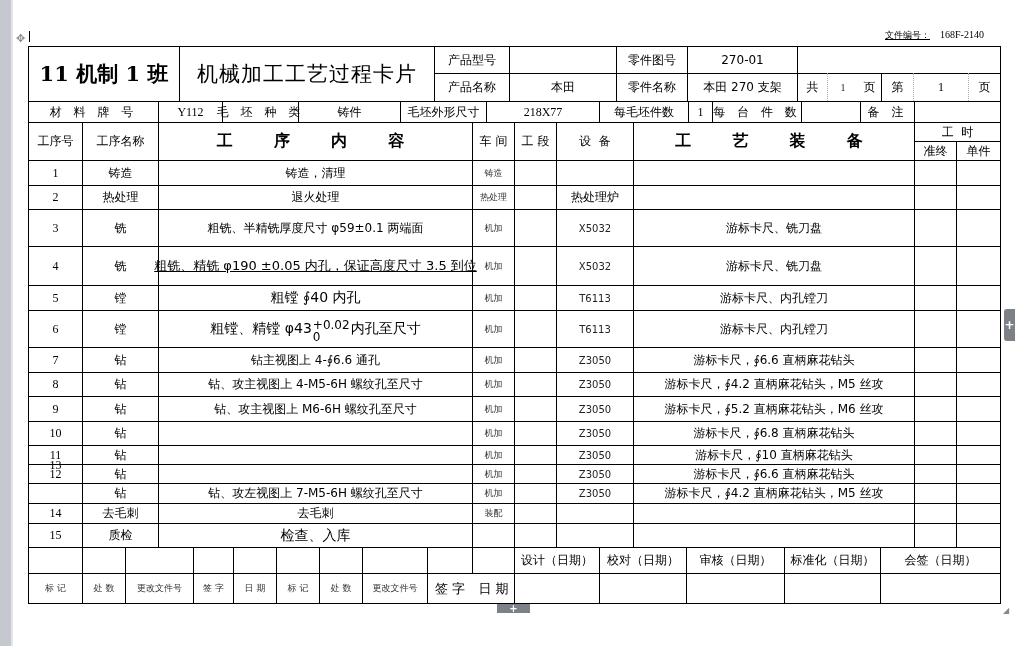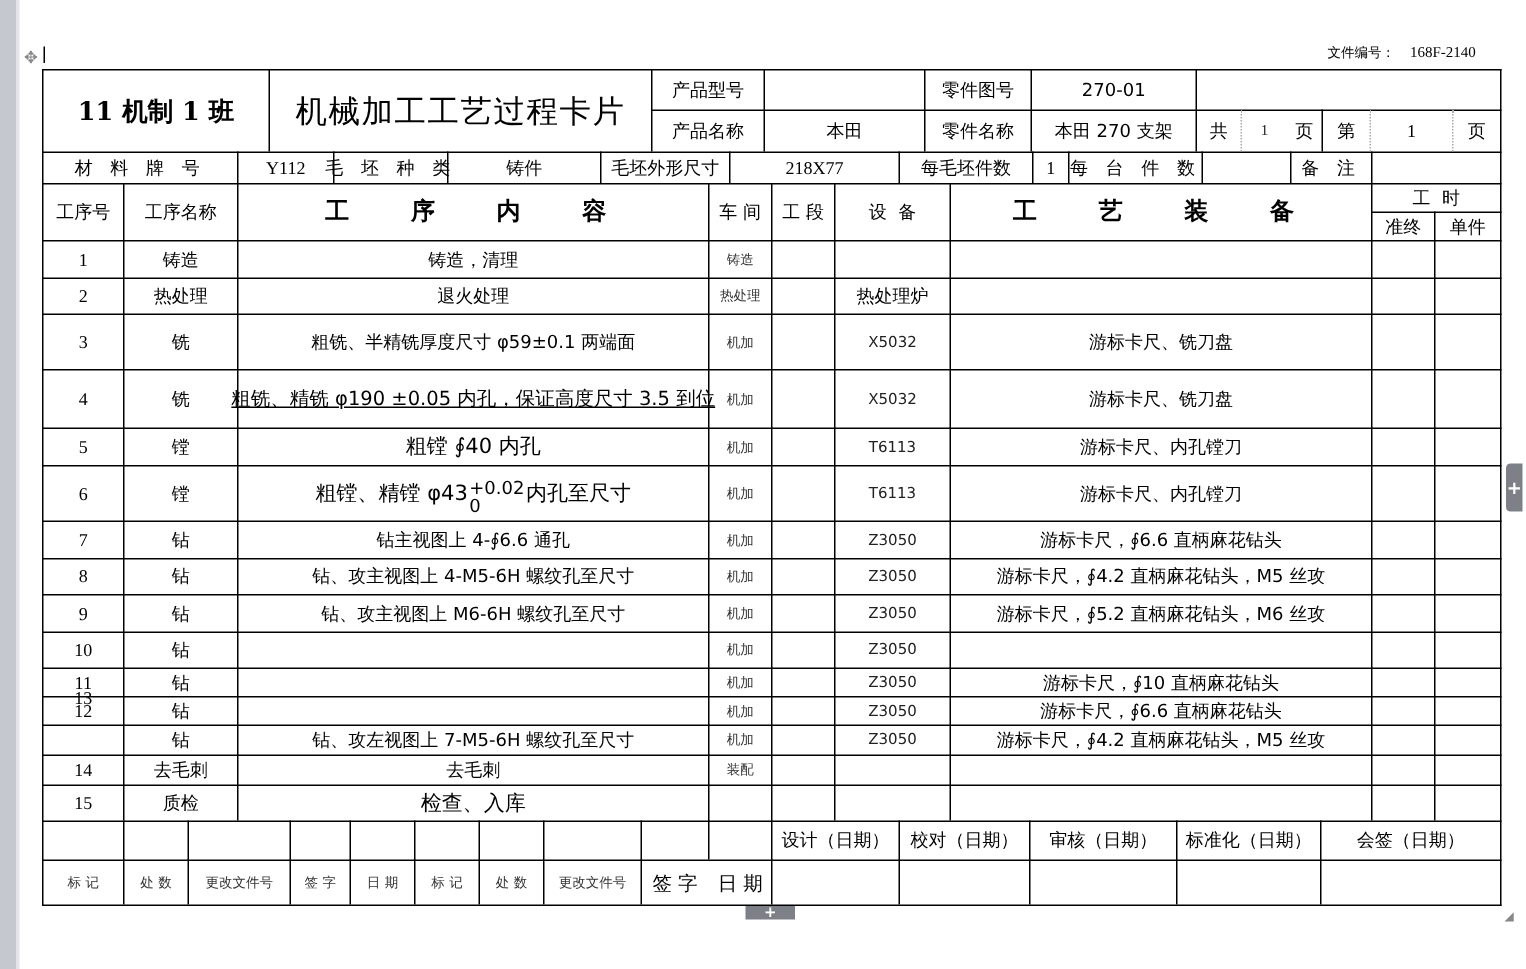--- a/index.html
+++ b/index.html
@@ -1,34 +1,34 @@
 <!DOCTYPE html>
 <html><head>
   <meta charset="utf-8">
   <style>
     html, body { margin:0; padding:0; }
     body { width:1017px; height:646px; background:#ffffff; position:relative; overflow:hidden;
            font-family:"DejaVu Sans", sans-serif; color:#000; }
     .leftbar { position:absolute; left:0; top:0; width:11px; height:646px; background:#c5c8cf; }
     .leftbar2 { position:absolute; left:11px; top:0; width:2px; height:646px; background:#e3e5e9; }
     .docno { position:absolute; left:885px; top:29px; font-size:10px; font-family:"Liberation Serif", serif; }
-    .docno .lab { font-family:"DejaVu Sans", sans-serif; font-size:9px; margin-right:10px; }
+    .docno .lab { font-family:"DejaVu Sans", sans-serif; font-size:9px; margin-right:10px;text-decoration:underline; }
     .move-handle { position:absolute; left:16px; top:33px; width:12px; height:12px; color:#888; font-size:11px; line-height:12px; }
     .cursor { position:absolute; left:29px; top:31px; width:1px; height:11px; background:#000; }
     .sheet { position:absolute; left:0; top:0; width:1017px; height:646px; }
     .h, .v { position:absolute; background:#000; }
     .h { height:1px; }
     .v { width:1px; }
     .dv { position:absolute; width:0; border-left:1px dotted #aaa; }
     .c { position:absolute; display:flex; align-items:center; justify-content:center; text-align:center;
          font-size:12px; white-space:nowrap; overflow:visible; }
     .serif { font-family:"Liberation Serif", serif; }
     .small { font-size:10px; color:#222; }
     .tiny { font-size:9px; color:#333; }
-    .big { font-size:17px; font-weight:bold; font-family:"DejaVu Serif", serif; }
+    .big { font-size:21px; font-weight:bold; font-family:"DejaVu Serif", serif; }
     .title { font-size:21px; font-family:"DejaVu Serif", serif; letter-spacing:1px; }
     .hdrbig { font-size:16px; font-weight:bold; font-family:"DejaVu Serif", serif; }
     .sp { letter-spacing:4px; }
     .sp2 { letter-spacing:10px; }
     .plus-right { position:absolute; left:1004px; top:309px; width:11px; height:32px; background:#7d8087;
                   border-radius:3px 0 0 3px; color:#fff; font-size:12px; font-weight:bold; display:flex; align-items:center; justify-content:center; }
     .plus-bottom { position:absolute; left:497px; top:604px; width:33px; height:9px; background:#7d8087;
                    color:#fff; font-size:10px; font-weight:bold; display:flex; align-items:center; justify-content:center; line-height:9px; }
     .resize { position:absolute; left:1003px; top:606px; width:8px; height:8px; color:#888; font-size:8px; }
   </style>
@@ -227,20 +227,21 @@
   <div class="c" style="left:83px; top:397px; width:75px; height:24px;">钻</div>
   <div class="c" style="left:159px; top:397px; width:313px; height:24px;">钻、攻主视图上 M6-6H 螺纹孔至尺寸</div>
   <div class="c tiny" style="left:473px; top:397px; width:41px; height:24px;">机加</div>
   <div class="c small" style="left:557px; top:397px; width:76px; height:24px;">Z3050</div>
   <div class="c" style="left:634px; top:397px; width:280px; height:24px;">游标卡尺，∮5.2 直柄麻花钻头，M6 丝攻</div>
 
   <div class="c serif" style="left:29px; top:422px; width:53px; height:23px;">10</div>
   <div class="c" style="left:83px; top:422px; width:75px; height:23px;">钻</div>
   <div class="c tiny" style="left:473px; top:422px; width:41px; height:23px;">机加</div>
   <div class="c small" style="left:557px; top:422px; width:76px; height:23px;">Z3050</div>
+  <div class="c" style="left:634px; top:422px; width:280px; height:23px;">游标卡尺，∮6.8 直柄麻花钻头</div>
 
   <div class="c serif" style="left:29px; top:446px; width:53px; height:18px;">11</div>
   <div class="c" style="left:83px; top:446px; width:75px; height:18px;">钻</div>
   <div class="c tiny" style="left:473px; top:446px; width:41px; height:18px;">机加</div>
   <div class="c small" style="left:557px; top:446px; width:76px; height:18px;">Z3050</div>
   <div class="c" style="left:634px; top:446px; width:280px; height:18px;">游标卡尺，∮10 直柄麻花钻头</div>
 
   <div class="c serif" style="left:29px; top:465px; width:53px; height:18px;">12</div>
   <div class="c" style="left:83px; top:465px; width:75px; height:18px;">钻</div>
   <div class="c tiny" style="left:473px; top:465px; width:41px; height:18px;">机加</div>

